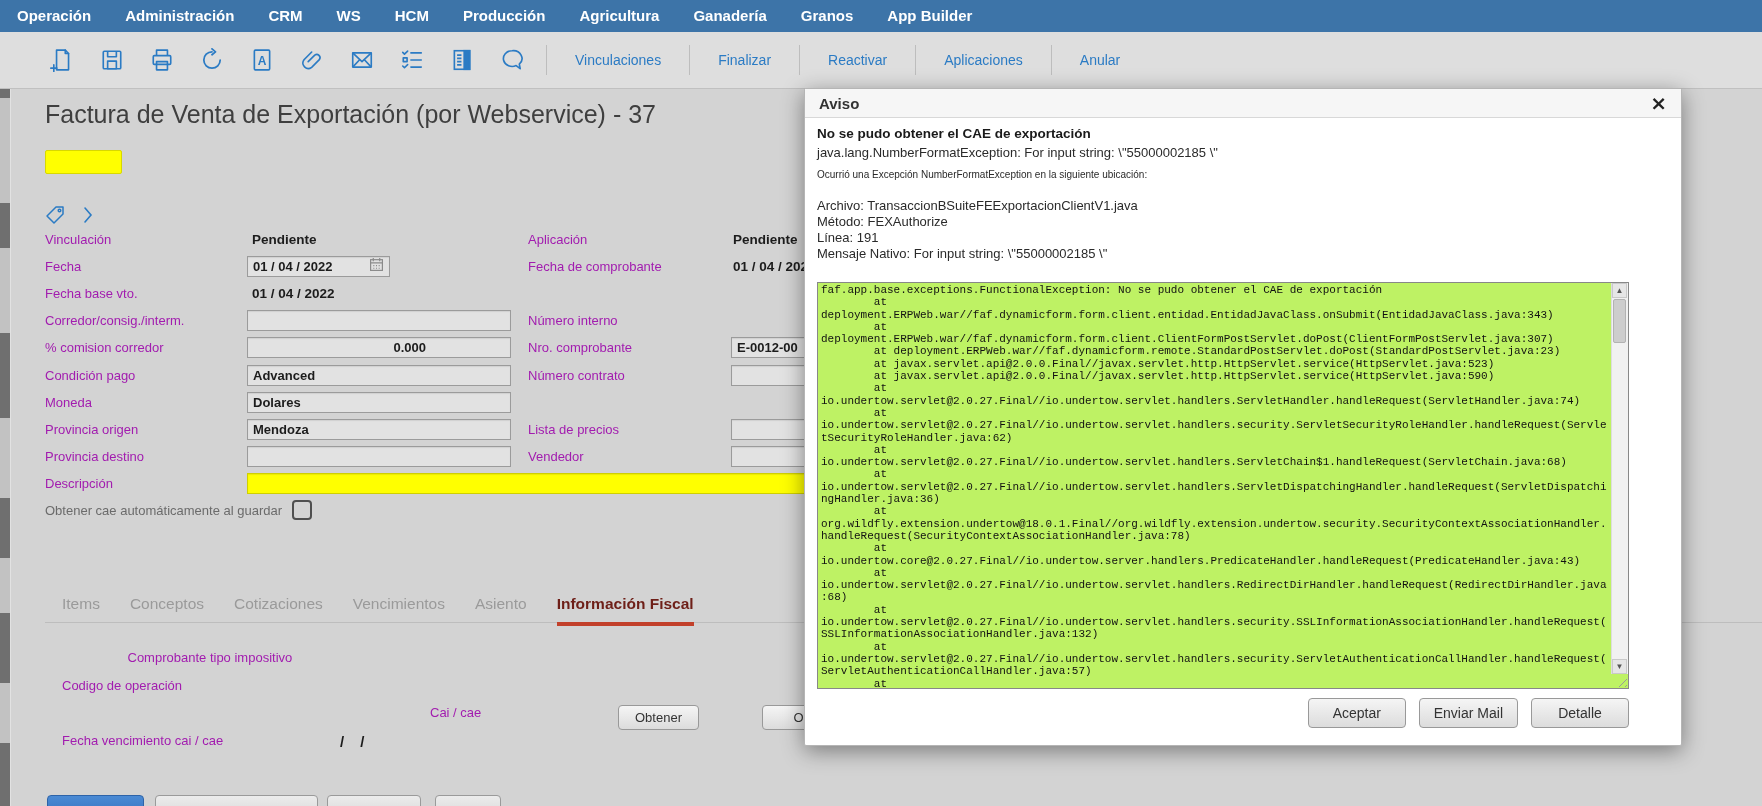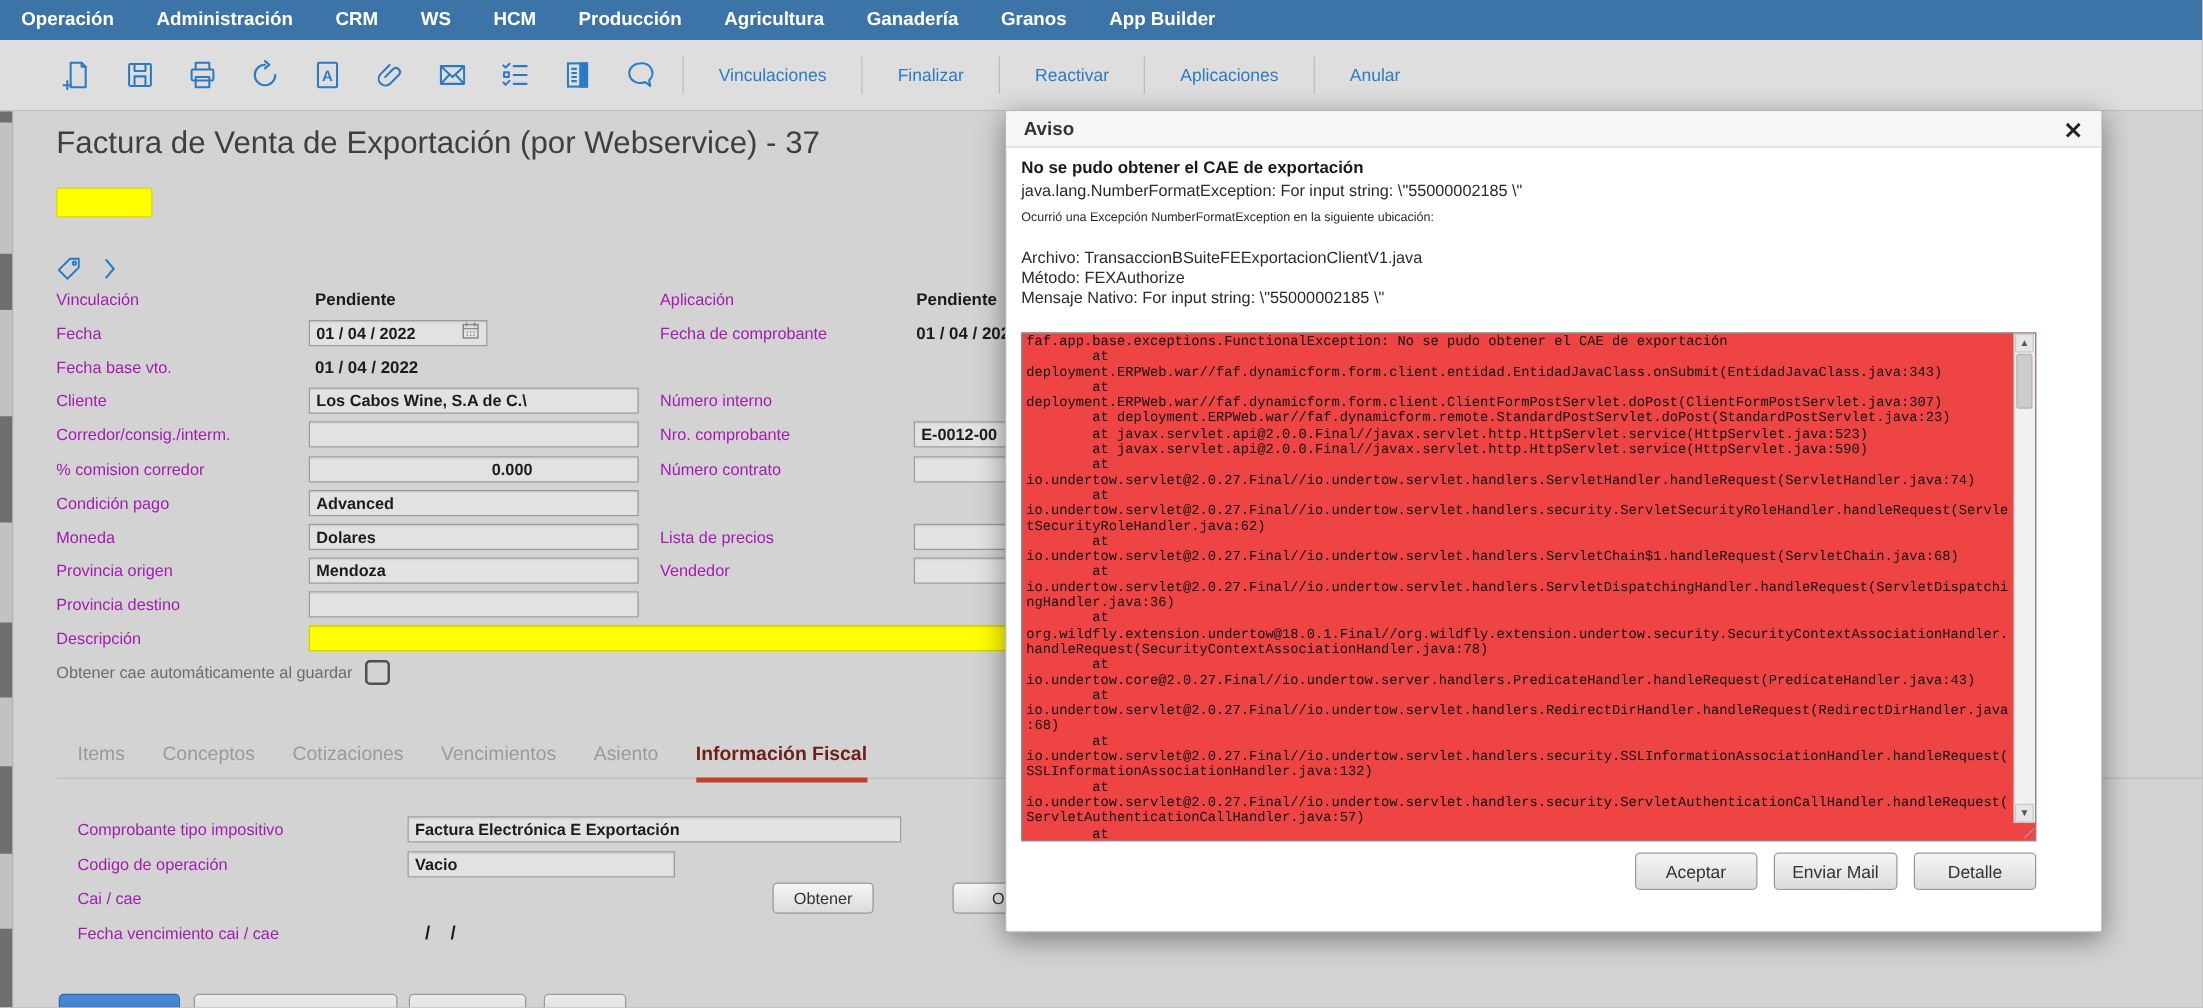--- a/index.html
+++ b/index.html
@@ -41,41 +41,41 @@
   .yellowfield{width:640px;background:#ffff00;border-color:#cfcf00;}
   .cal{margin-left:auto;cursor:pointer;display:block;}
   .checkbox{width:16px;height:16px;border:2px solid #4f4f4f;border-radius:4px;background:#d3d3d3;margin-left:10px;cursor:pointer;}
   .chk-label{font-size:13px;color:#6b6b6b;}
   
   .tabline{position:absolute;left:45px;right:0;top:622px;height:1px;background:#bdbdbd;}
   .tabs{position:absolute;left:62px;top:595px;display:flex;gap:30px;z-index:1;}
   .tab{font-size:15.5px;color:#9a9a9a;height:24px;padding-bottom:3px;border-bottom:4px solid transparent;cursor:pointer;white-space:nowrap;}
   .tab.active{color:#6e1f18;font-weight:bold;border-bottom-color:#c2402a;}
   
-  .fiscal-row{position:absolute;left:62px;height:26px;display:flex;align-items:center;}
+  .fiscal-row{position:absolute;left:62px;height:26px;display:flex;align-items:center;flex-direction:column;}
   .fiscal-row .flabel{width:264px;flex:0 0 264px;}
   .btn{background:linear-gradient(#f5f5f5,#dcdcdc);border:1px solid #999;border-radius:4px;color:#333;
        font-size:13px;font-family:"Liberation Sans",sans-serif;height:25px;padding:0 14px;cursor:pointer;white-space:nowrap;}
   
   .bbtn{position:absolute;top:795px;height:26px;border-radius:4px;border:1px solid #9a9a9a;
         background:linear-gradient(#ececec,#d6d6d6);cursor:pointer;}
   .bbtn.primary{background:linear-gradient(#4a8ad4,#3570bd);border-color:#2d63a8;}
   
   .dialog{position:absolute;left:804px;top:88px;width:878px;height:658px;background:#fff;border:1px solid #b5b5b5;
           border-radius:2px;box-shadow:0 5px 22px rgba(0,0,0,0.42);z-index:10;box-sizing:border-box;}
   .dlg-header{height:28px;background:#f6f6f6;border-bottom:1px solid #d8d8d8;display:flex;align-items:center;}
   .dlg-title{font-size:15px;font-weight:bold;color:#333;padding-left:14px;}
   .dlg-close{margin-left:auto;margin-right:10px;font-size:20px;font-weight:bold;color:#222;background:none;border:none;
              cursor:pointer;line-height:20px;padding:0 4px;font-family:"DejaVu Sans",sans-serif;}
   .dlg-body{padding:8px 12px 12px 12px;}
   .err-title{font-size:13.5px;font-weight:bold;color:#1a1a1a;}
   .err-line{font-size:13px;color:#2a2a2a;margin-top:4px;}
   .err-occurred{font-size:10px;color:#2a2a2a;margin-top:9px;}
   .err-loc{margin-top:18px;font-size:13px;color:#2a2a2a;line-height:16px;}
-  .trace{position:relative;margin-top:20px;width:812px;height:407px;border:1px solid #888;background:#ef4444;box-sizing:border-box;}
+  .trace{position:relative;margin-top:20px;width:812px;height:407px;border:1px solid #888;background:#bef264;box-sizing:border-box;}
   .trace-text{position:absolute;left:0;top:0;right:16px;bottom:0;padding:1px 3px;overflow:hidden;
               font-family:"Liberation Mono","DejaVu Sans Mono",monospace;font-size:11px;line-height:12.3px;color:#111;
               white-space:pre-wrap;overflow-wrap:break-word;}
   .trace-rail{position:absolute;top:0;right:0;bottom:14px;width:16px;background:#f1f1f1;border-left:1px solid #ddd;}
   .rail-btn{position:absolute;left:0;width:15px;height:15px;background:#e6e6e6;border:1px solid #c9c9c9;box-sizing:border-box;
             font-size:8px;color:#555;text-align:center;line-height:13px;cursor:pointer;}
   .rail-up{top:0;} .rail-down{bottom:0;}
   .rail-thumb{position:absolute;left:1px;top:16px;width:13px;height:44px;background:#cdcdcd;border:1px solid #b2b2b2;
               box-sizing:border-box;border-radius:2px;cursor:pointer;}
   .grip{position:absolute;right:1px;bottom:1px;width:12px;height:12px;cursor:pointer;
@@ -223,26 +223,20 @@
               <path d="M4 1v3M10 1v3M1.5 5.5h11"></path>
               <path d="M4 8h1M6.5 8h1M9 8h1M4 10.5h1M6.5 10.5h1M9 10.5h1"></path>
             </svg></span>
       </span>
       </div>
     <div class="frow">
         <span class="flabel">Fecha base vto.</span>
         <span class="val" style="padding-left:5px;">01 / 04 / 2022</span>
       </div>
     <div class="frow">
-        <span class="flabel">Cliente</span>
-        <span class="input w264">
-          <span class="val">Los Cabos Wine, S.A de C.\</span>
-        </span>
-      </div>
-    <div class="frow">
         <span class="flabel">Corredor/consig./interm.</span>
         <span class="input w264">
           <span class="val"></span>
         </span>
       </div>
     <div class="frow">
         <span class="flabel">% comision corredor</span>
         <span class="input w264 num">
           <span class="val">0.000</span>
         </span>
@@ -366,20 +360,21 @@
       <span class="dlg-title">Aviso</span>
       <button class="dlg-close">×</button>
     </div>
     <div class="dlg-body">
       <div class="err-title">No se pudo obtener el CAE de exportación</div>
       <div class="err-line">java.lang.NumberFormatException: For input string: \"55000002185 \"</div>
       <div class="err-occurred">Ocurrió una Excepción NumberFormatException en la siguiente ubicación:</div>
       <div class="err-loc">
         <div>Archivo: TransaccionBSuiteFEExportacionClientV1.java</div>
         <div>Método: FEXAuthorize</div>
+        <div>Línea: 191</div>
         <div>Mensaje Nativo: For input string: \"55000002185 \"</div>
       </div>
       <div class="trace">
         <div class="trace-text">faf.app.base.exceptions.FunctionalException: No se pudo obtener el CAE de exportación
         at deployment.ERPWeb.war//faf.dynamicform.form.client.entidad.EntidadJavaClass.onSubmit(EntidadJavaClass.java:343)
         at deployment.ERPWeb.war//faf.dynamicform.form.client.ClientFormPostServlet.doPost(ClientFormPostServlet.java:307)
         at deployment.ERPWeb.war//faf.dynamicform.remote.StandardPostServlet.doPost(StandardPostServlet.java:23)
         at javax.servlet.api@2.0.0.Final//javax.servlet.http.HttpServlet.service(HttpServlet.java:523)
         at javax.servlet.api@2.0.0.Final//javax.servlet.http.HttpServlet.service(HttpServlet.java:590)
         at io.undertow.servlet@2.0.27.Final//io.undertow.servlet.handlers.ServletHandler.handleRequest(ServletHandler.java:74)

